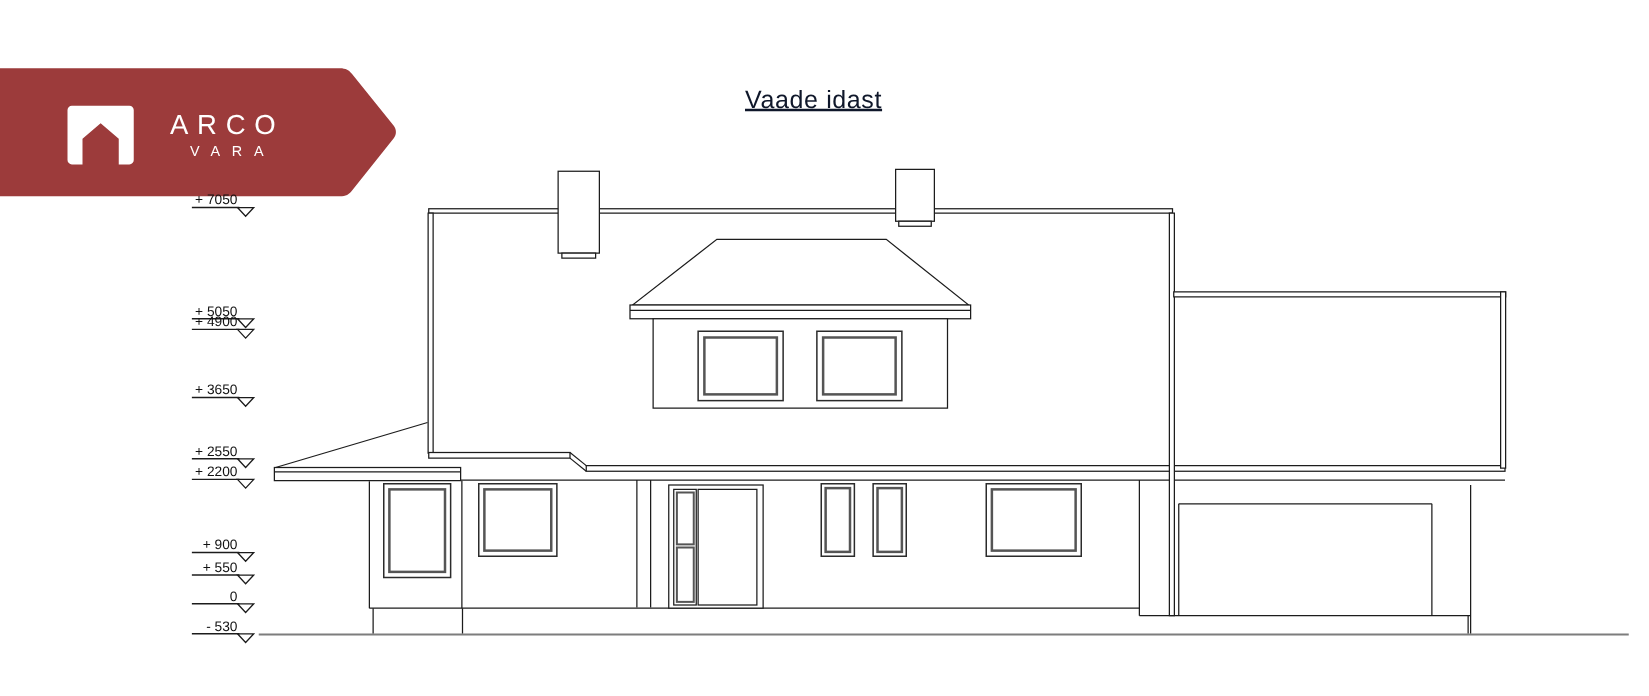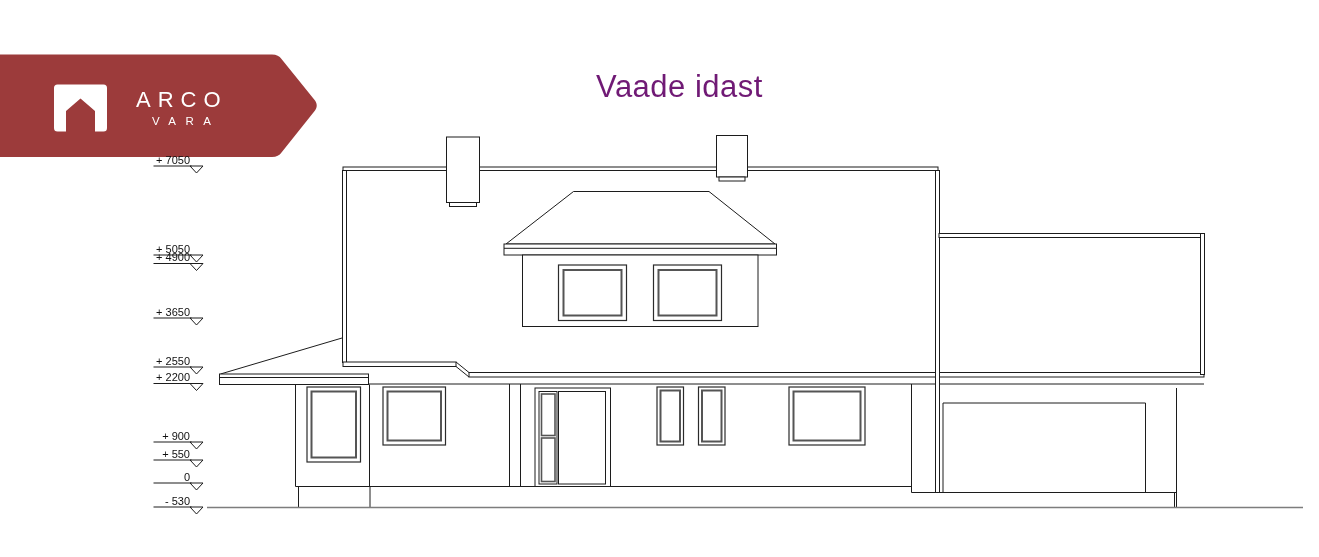--- a/index.html
+++ b/index.html
@@ -3,22 +3,22 @@
 <meta charset="utf-8">
 <style>
   html,body{margin:0;padding:0;background:#fff;}
   .canvas{position:relative;width:1319px;height:557px;background:#fff;overflow:hidden;
           font-family:"Liberation Sans",sans-serif;}
   .logo-svg{position:absolute;left:0;top:0;}
   .brand-text{fill:#ffffff;font-family:"Liberation Sans",sans-serif;font-size:22px;
               letter-spacing:7px;font-weight:400;}
   .sub-text{fill:#ffffff;font-family:"Liberation Sans",sans-serif;font-size:11.5px;
             letter-spacing:9.5px;font-weight:400;}
-  .title{position:absolute;left:596px;top:69px;font-size:31px;color:#701a75;
-         letter-spacing:0.5px;white-space:nowrap;}
+  .title{position:absolute;left:596px;top:69px;font-size:20px;color:#0f172a;
+         letter-spacing:0.5px;white-space:nowrap;text-decoration:underline;}
   .drawing{position:absolute;left:0;top:0;}
   
   .ln{stroke:#1c1c1c;stroke-width:1;fill:none;}
   .wl{stroke:#1c1c1c;stroke-width:1;fill:#ffffff;}
   .gnd{stroke:#7d7d7d;stroke-width:1.6;fill:none;}
   .win-outer{fill:#ffffff;stroke:#2b2b2b;stroke-width:1.2;}
   .win-inner{fill:none;stroke:#555555;stroke-width:2;}
   .pane{fill:#ffffff;stroke:#555555;stroke-width:1.6;}
   .marker-text{fill:#111111;font-family:"Liberation Sans",sans-serif;font-size:11px;}
   .marker-line{stroke:#1c1c1c;stroke-width:1.1;}

